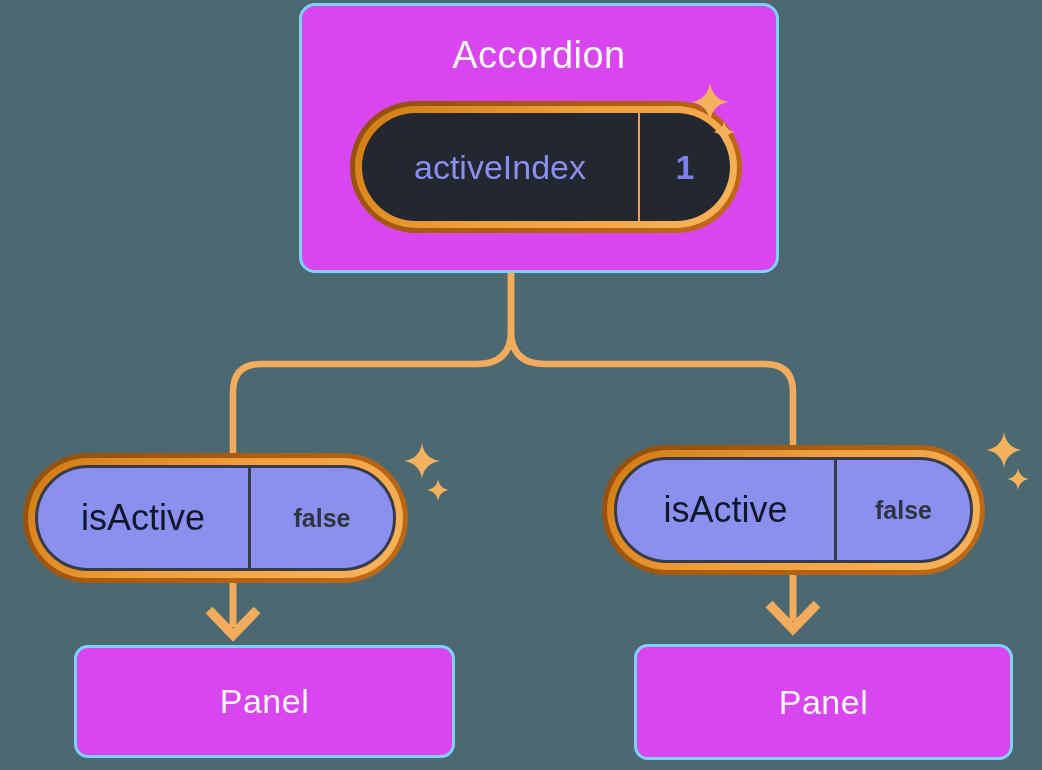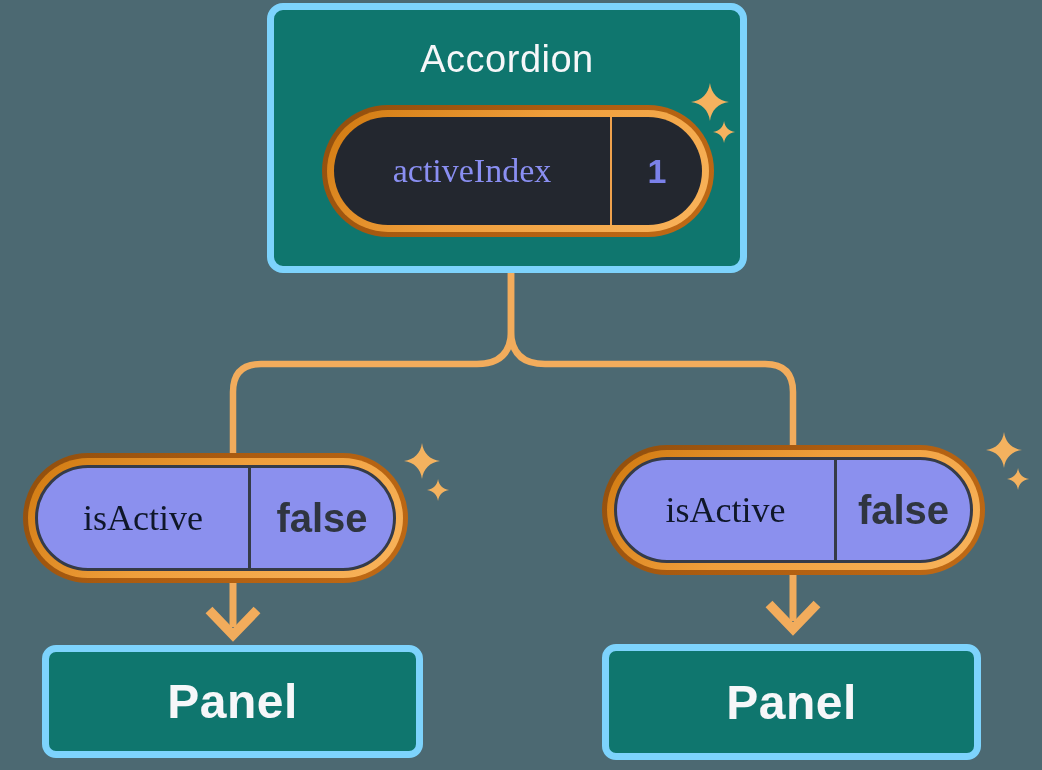--- a/index.html
+++ b/index.html
@@ -9,25 +9,26 @@
     background:#4C6972;
     overflow:hidden;
     font-family:"Liberation Sans", sans-serif;
   }
   svg.layer{position:absolute;left:0;top:0;width:1042px;height:770px;pointer-events:none;}
   .layer-connectors{z-index:0;}
   .layer-sparkles{z-index:3;}
 
   .node-card{
     position:absolute;
-    background:#0f766e;
-    border:7px solid #7dd3fc;
+    background:#d946ef;
+    border:3px solid #7dd3fc;
     border-radius:16px;
     box-sizing:border-box;
     z-index:1;
+    margin-left:32px;
   }
   .node-title{
     color:#F6F7F9;
     font-size:38px;
     font-weight:500;
     text-align:center;
     letter-spacing:0.5px;
   }
   .accordion-card{left:267px;top:3px;width:480px;height:270px;}
   .accordion-card .node-title{margin-top:28px;}
@@ -49,36 +50,36 @@
     border-radius:999px;padding:7px;
   }
   .pill-body{
     flex:1;display:flex;align-items:stretch;
     border-radius:999px;overflow:hidden;
     box-sizing:border-box;
   }
   .pill-body.dark{background:#23272F;}
   .pill-body.purple{background:#8B90EE;border:3px solid #353B48;}
   .seg{display:flex;align-items:center;justify-content:center;}
-  .seg-grow{flex:1;font-family:Liberation Serif, serif;}
+  .seg-grow{flex:1;}
   .divider{width:3px;align-self:stretch;}
   .divider.orange{width:2px;background:#EFA24D;}
   .divider.dark{background:#353B48;}
 
   .pill-left{left:23px;top:453px;width:385px;height:130px;}
   .pill-right{left:602px;top:445px;width:383px;height:130px;}
   .pill-left .seg-value{width:142px;}
   .pill-right .seg-value{width:133px;}
   .pill-in-card .seg-value{width:90px;}
 
   .state-label{font-size:34px;color:#8A8FF2;}
   .state-value{font-size:34px;font-weight:700;color:#7B81EA;}
   .prop-label{font-size:36px;color:#0f172a;}
-  .prop-value{font-size:40px;font-weight:700;color:#2F3540;}
-  .panel-title{font-size:48px;font-weight:bold;}
+  .prop-value{font-size:25px;font-weight:700;color:#2F3540;}
+  .panel-title{font-size:34px;}
 </style>
 </head>
 <body>
 
 <div class="stage">
 
   <svg class="layer layer-connectors" viewBox="0 0 1042 770">
     <path d="M511 265 V331 Q511 364 477 364 H261 Q233 364 233 392 V456" fill="none" stroke="#F2AC5C" stroke-width="6.5"></path>
     <path d="M511 265 V331 Q511 364 545 364 H765 Q793 364 793 392 V448" fill="none" stroke="#F2AC5C" stroke-width="6.5"></path>
     <path d="M233 578 V627" fill="none" stroke="#F2AC5C" stroke-width="7"></path>

